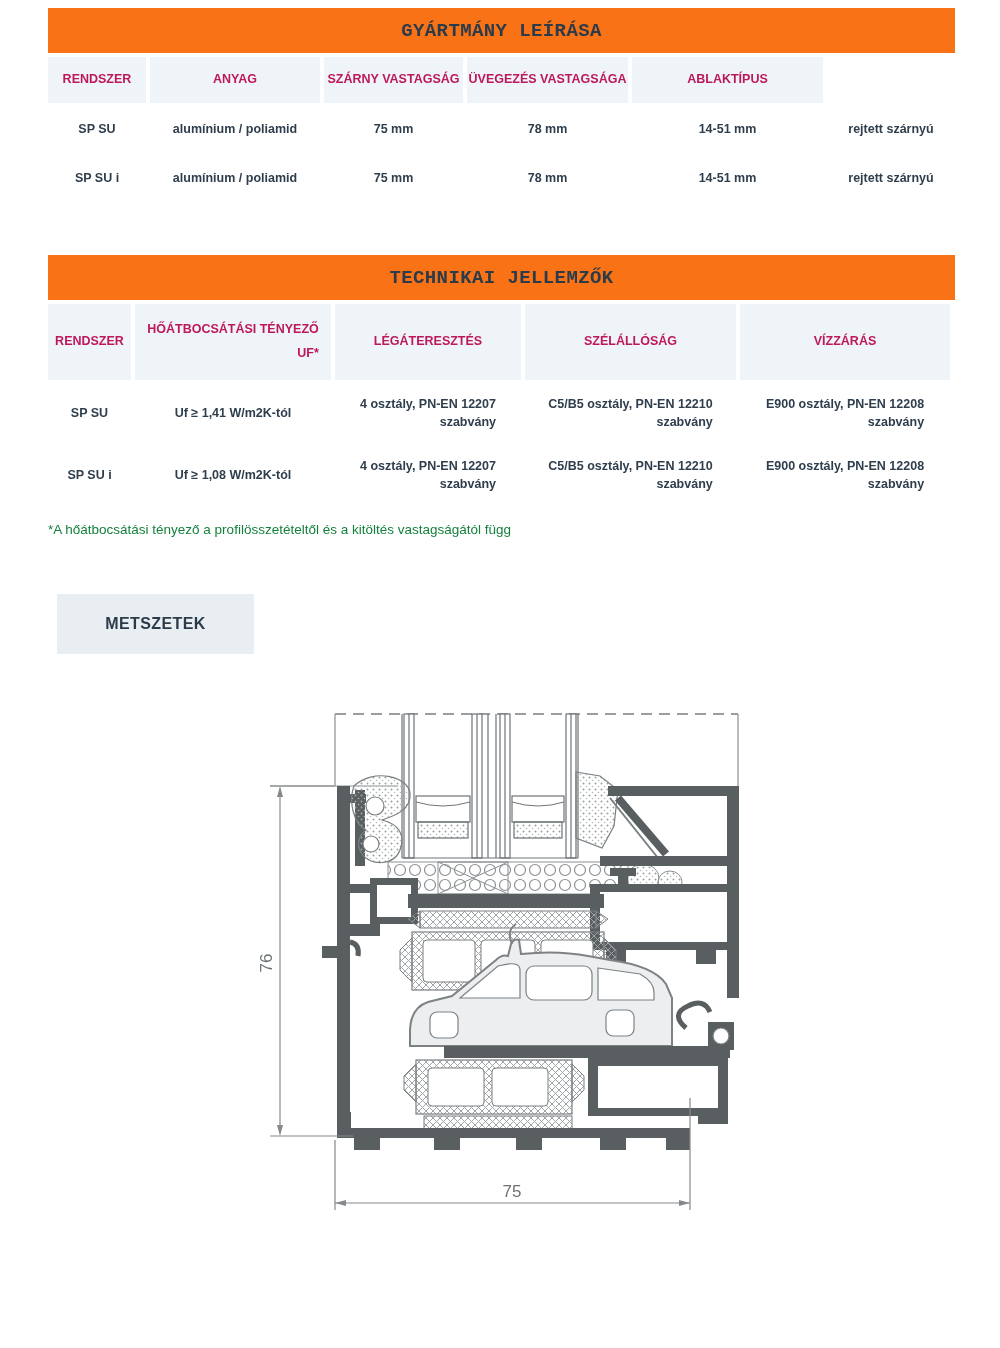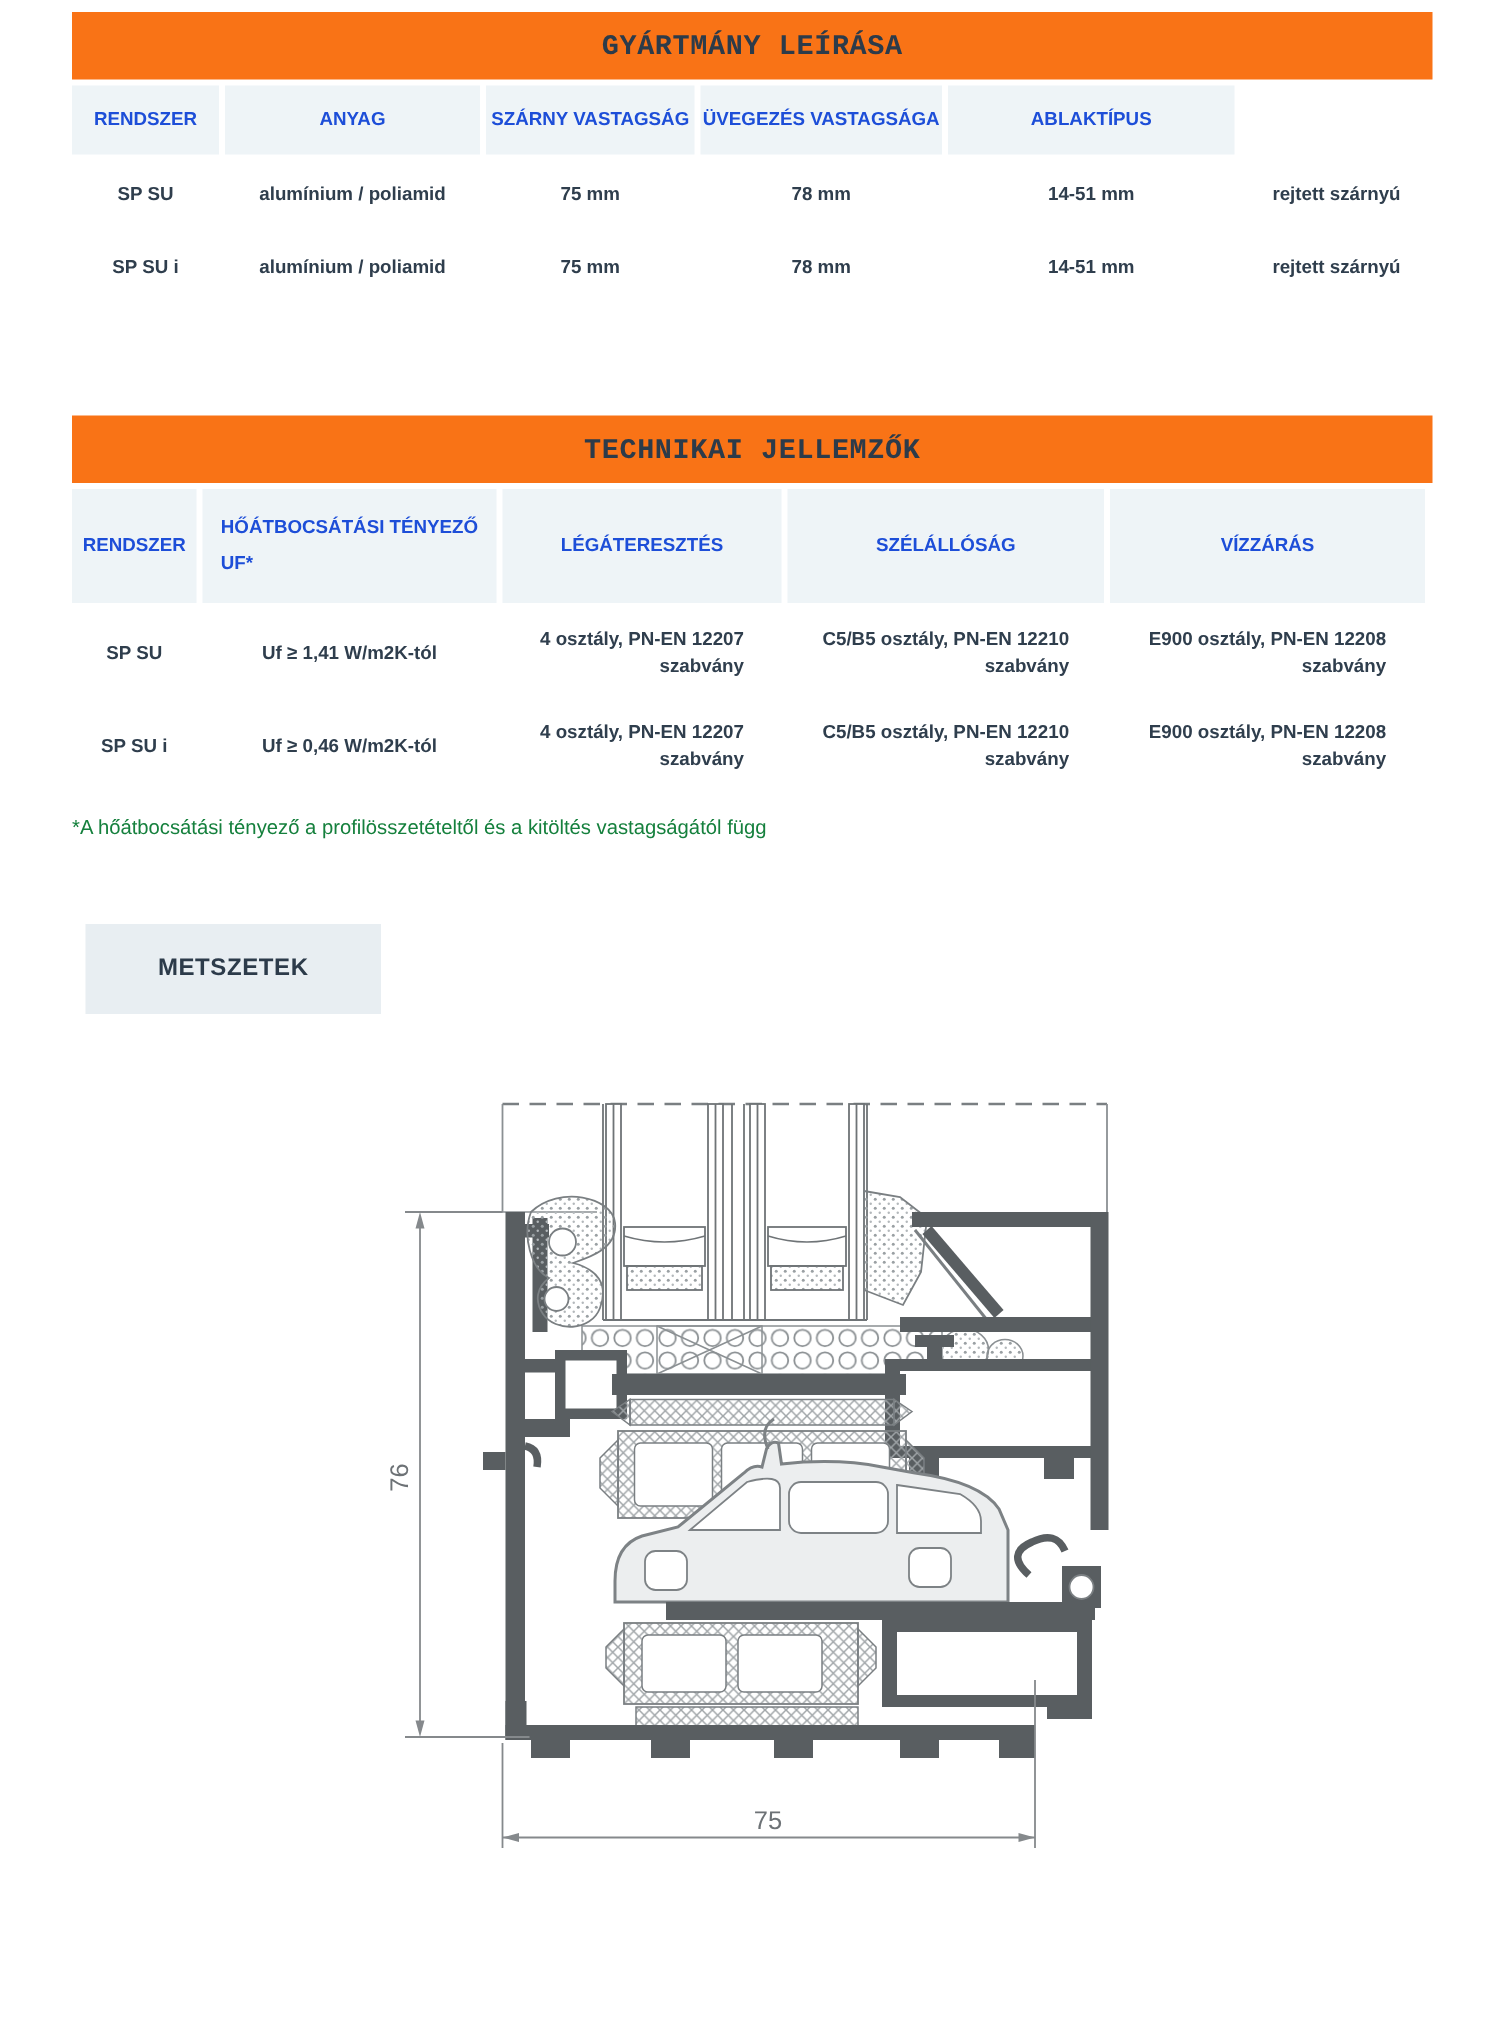--- a/index.html
+++ b/index.html
@@ -4,31 +4,31 @@
 <style>
   html,body{margin:0;padding:0;background:#ffffff;}
   body{width:1000px;height:1348px;font-family:"Liberation Sans",sans-serif;color:#2e3d4c;position:relative;}
   .page{padding:8px 0 0 48px;width:907px;}
 
   
   .t-title{height:45px;background:#f97316;display:flex;align-items:center;justify-content:center;
            font-weight:bold;font-size:19px;letter-spacing:.4px;color:#2c3b4a;margin-bottom:4px;font-family:Liberation Mono, monospace;}
   .t-header{display:grid;gap:4px;margin-bottom:2px;}
   .t-header .hcell{background:#eef4f7;display:flex;align-items:center;justify-content:center;
-                   font-weight:bold;font-size:12.5px;color:#1d4ed8;text-align:left;white-space:pre-line;line-height:1.9;}
+                   font-weight:bold;font-size:12.5px;color:#be185d;text-align:right;white-space:pre-line;line-height:1.9;}
   .t-row{display:grid;gap:4px;}
   .t-row .cell{display:flex;align-items:center;justify-content:center;font-size:12.5px;font-weight:600;
                color:#2f3e4d;text-align:right;white-space:pre-line;line-height:1.45;}
   .t1{grid-template-columns:98px 170px 139px 161px 191px 128px;}
   .t2{grid-template-columns:83px 196px 186px 211px 210px;}
   .t1.t-header{height:46px;}
   .t2.t-header{height:76px;}
   .t1.t-row{height:49px;}
   .t2.t-row{height:62px;}
-  .table2-block{margin-top:74px;}
+  .table2-block{margin-top:52px;}
 
   .footnote{margin-top:16px;font-size:13.5px;color:#15803d;}
 
   .section-box{margin-top:57px;margin-left:9px;width:197px;height:60px;background:#e8eef2;
                display:flex;align-items:center;justify-content:center;font-weight:bold;font-size:16px;
                letter-spacing:.4px;color:#2c3b4a;}
 
   .drawing-wrap{margin-top:44px;margin-left:210px;width:500px;height:545px;}
   svg text{font-family:"Liberation Sans",sans-serif;}
 </style>
@@ -79,21 +79,21 @@
       <div class="cell">Uf  ≥ 1,41 W/m2K-tól</div>
       <div class="cell">4 osztály, PN-EN 12207
 szabvány</div>
       <div class="cell">C5/B5 osztály, PN-EN 12210
 szabvány</div>
       <div class="cell">E900 osztály, PN-EN 12208
 szabvány</div>
     </div>
     <div class="t-row t2">
       <div class="cell">SP SU i</div>
-      <div class="cell">Uf  ≥ 0,46 W/m2K-tól</div>
+      <div class="cell">Uf  ≥ 1,08 W/m2K-tól</div>
       <div class="cell">4 osztály, PN-EN 12207
 szabvány</div>
       <div class="cell">C5/B5 osztály, PN-EN 12210
 szabvány</div>
       <div class="cell">E900 osztály, PN-EN 12208
 szabvány</div>
     </div>
   </div>
 
   <div class="footnote">*A hőátbocsátási tényező a profilösszetételtől és a kitöltés vastagságától függ</div>

